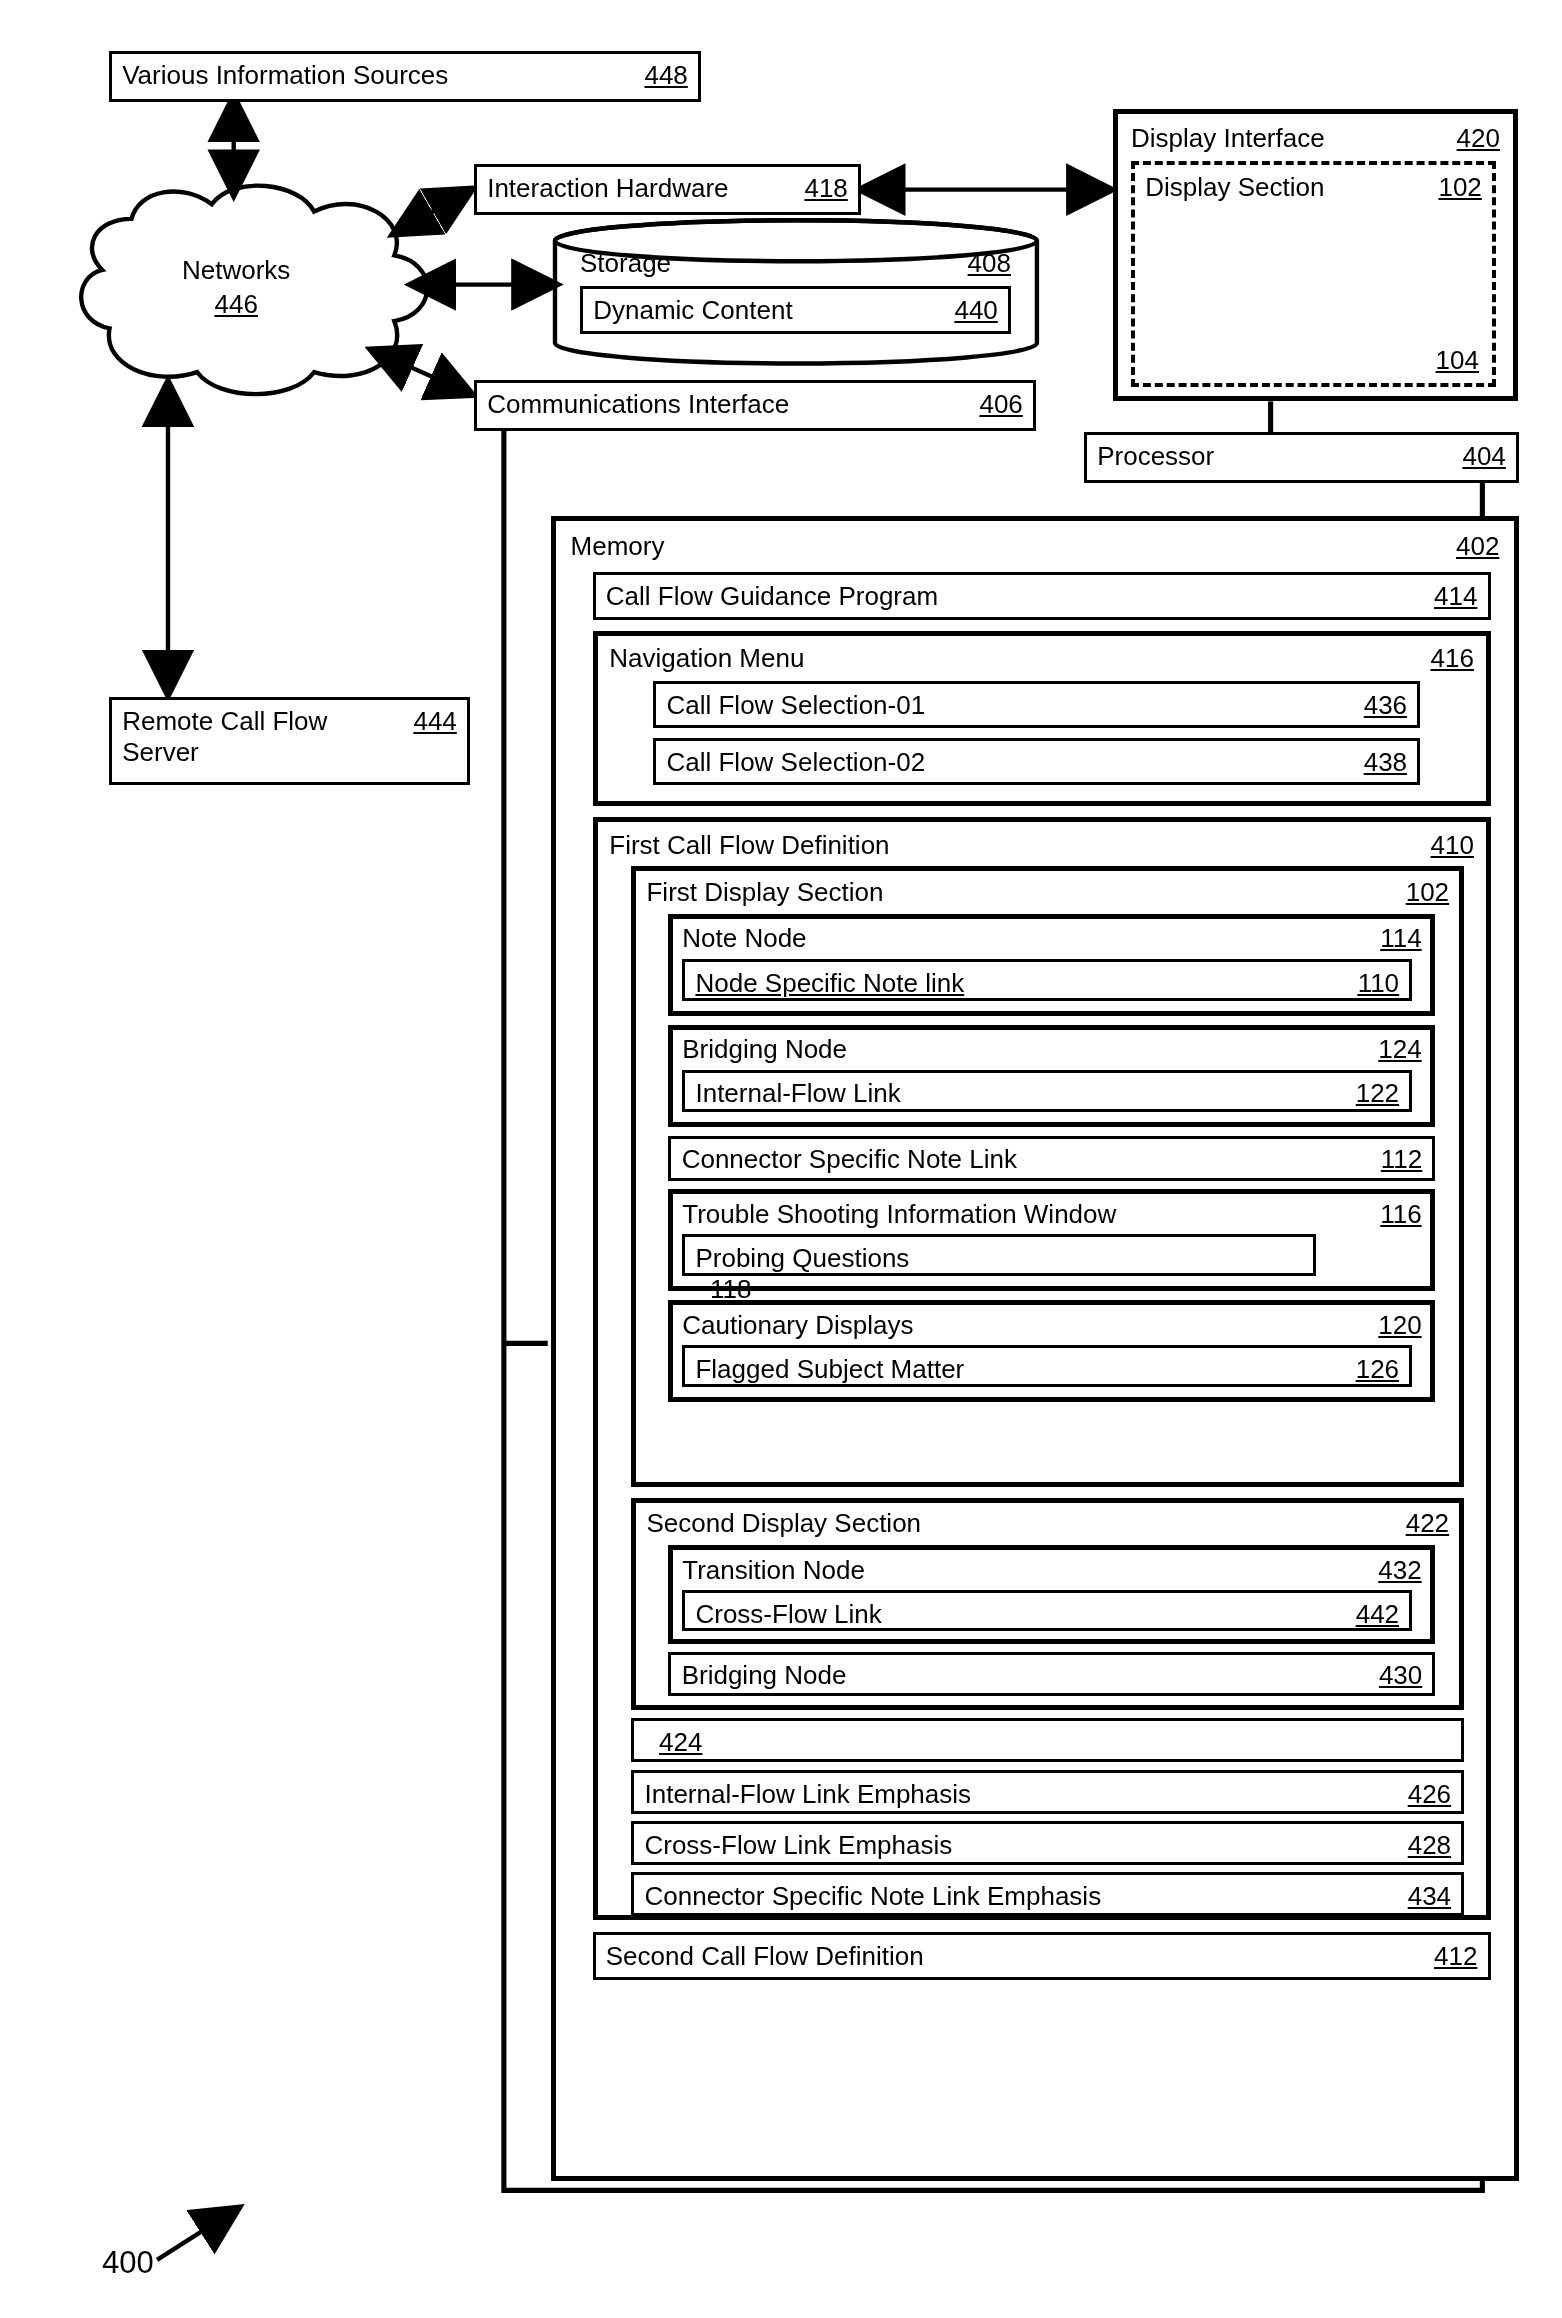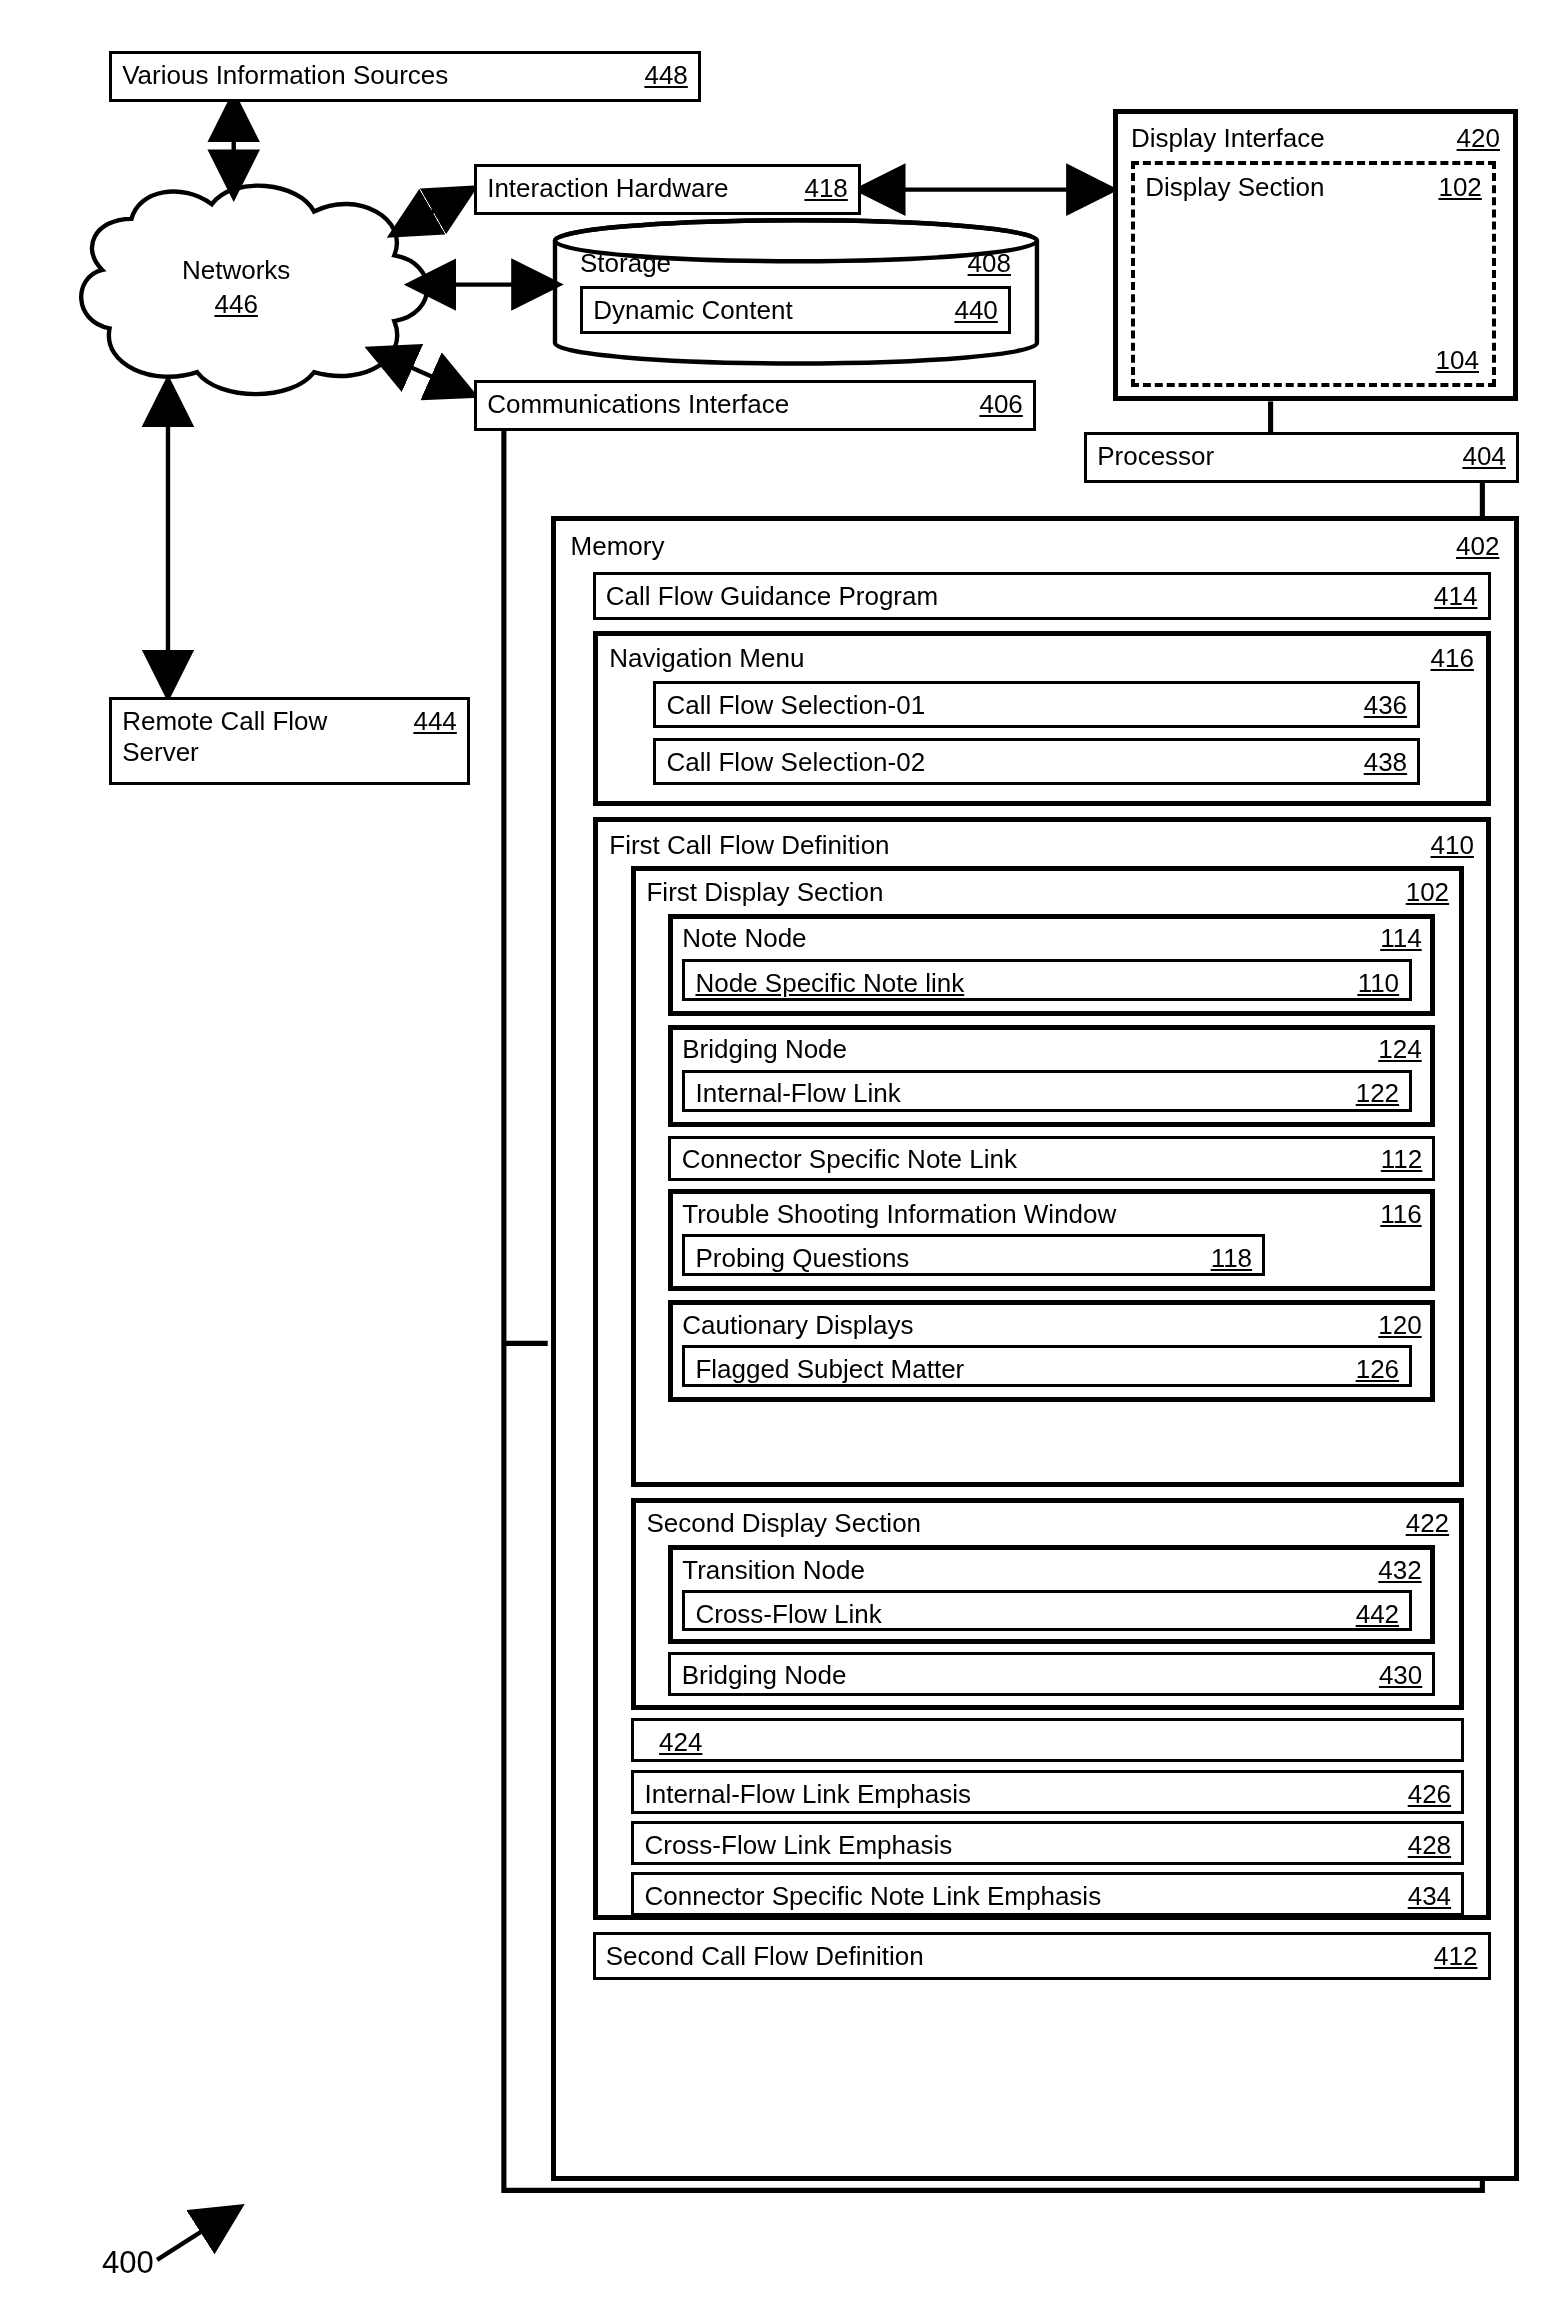--- a/index.html
+++ b/index.html
@@ -243,21 +243,21 @@
         <div class="box" style="position:relative; left:22px; width:767px; height:45px; margin-bottom:8.8px;">
           <span class="label">Connector Specific Note Link</span>
             <span class="ref">112</span>
         </div>
 
         <div class="container" style="position:relative; left:22px; width:767px; height:102px; padding:4.4px 8.8px; margin-bottom:8.8px;">
           <div class="title-row">
               <span>Trouble Shooting Information Window</span>
               <span class="ref under">116</span>
             </div>
-          <div class="box" style="position:relative; width:583px; height:42px; margin-top:4.4px;">
+          <div class="box" style="position:relative; width:634px; height:42px; margin-top:4.4px;flex-direction:column;">
             <span class="label">Probing Questions</span>
               <span class="ref">118</span>
           </div>
         </div>
 
         <div class="container" style="position:relative; left:22px; width:767px; height:102px; padding:4.4px 8.8px;">
           <div class="title-row">
               <span>Cautionary Displays</span>
               <span class="ref under">120</span>
             </div>

